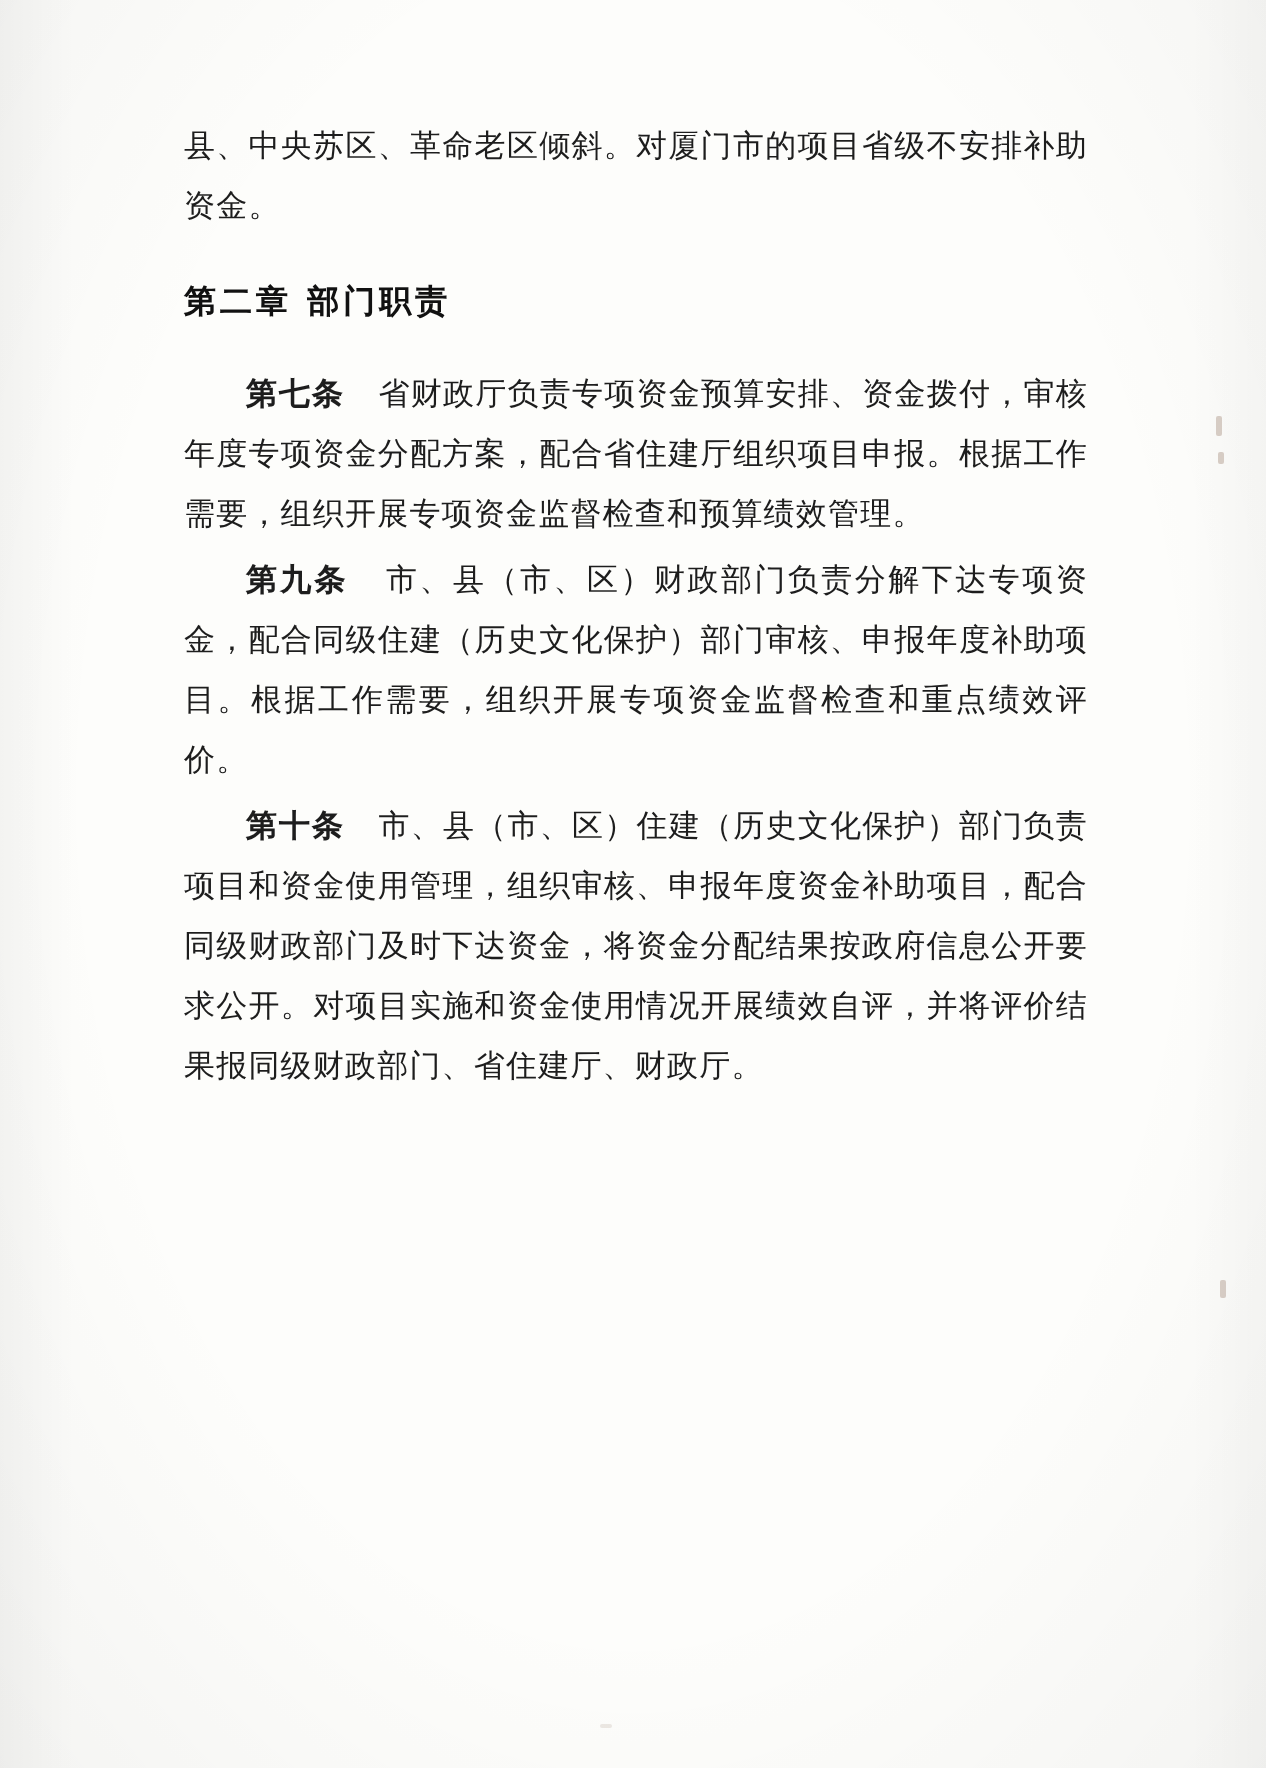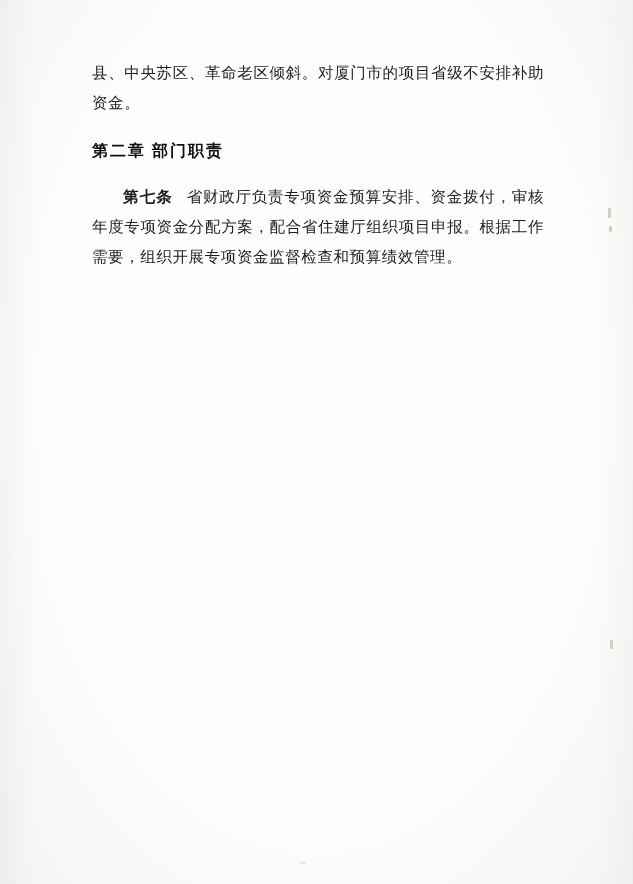--- a/index.html
+++ b/index.html
@@ -29,21 +29,20 @@
     background:
       radial-gradient(ellipse at 50% 45%, rgba(255,255,255,0) 60%, rgba(0,0,0,0.035) 100%),
       linear-gradient(90deg, rgba(0,0,0,0.03) 0%, rgba(0,0,0,0) 6%, rgba(0,0,0,0) 94%, rgba(0,0,0,0.025) 100%);
     pointer-events: none;
   }
   .content {
     position: absolute;
     top: 58px;
     left: 92px;
     width: 452px;
-    font-family: Liberation Serif, serif;
   }
   .para {
     font-size: 15.5px;
     line-height: 30px;
     letter-spacing: 0.6px;
     text-align: justify;
     text-justify: inter-ideograph;
     margin: 0 0 1px 0;
     color: #1d1d1d;
   }
@@ -86,21 +85,23 @@
   <div class="content">
 
     <p class="para">县、中央苏区、革命老区倾斜。对厦门市的项目省级不安排补助资金。</p>
 
     <div class="heading">第二章   部门职责</div>
 
 
     <p class="para indent gap-top"><span class="label">第七条</span>&nbsp;&nbsp;&nbsp;<span>省财政厅负责专项资金预算安排、资金拨付，审核年度专项资金分配方案，配合省住建厅组织项目申报。根据工作需要，组织开展专项资金监督检查和预算绩效管理。</span></p>
 
 
+    <p class="para indent gap-top"><span class="label">第九条</span>&nbsp;&nbsp;&nbsp;<span>市、县（市、区）财政部门负责分解下达专项资金，配合同级住建（历史文化保护）部门审核、申报年度补助项目。根据工作需要，组织开展专项资金监督检查和重点绩效评价。</span></p>
 
+    <p class="para indent gap-top"><span class="label">第十条</span>&nbsp;&nbsp;&nbsp;<span>市、县（市、区）住建（历史文化保护）部门负责项目和资金使用管理，组织审核、申报年度资金补助项目，配合同级财政部门及时下达资金，将资金分配结果按政府信息公开要求公开。对项目实施和资金使用情况开展绩效自评，并将评价结果报同级财政部门、省住建厅、财政厅。</span></p>
 
   </div>
 
   <div class="speck s1"></div>
   <div class="speck s2"></div>
   <div class="speck s3"></div>
   <div class="speck s4"></div>
 </div>
 
 </body></html>

